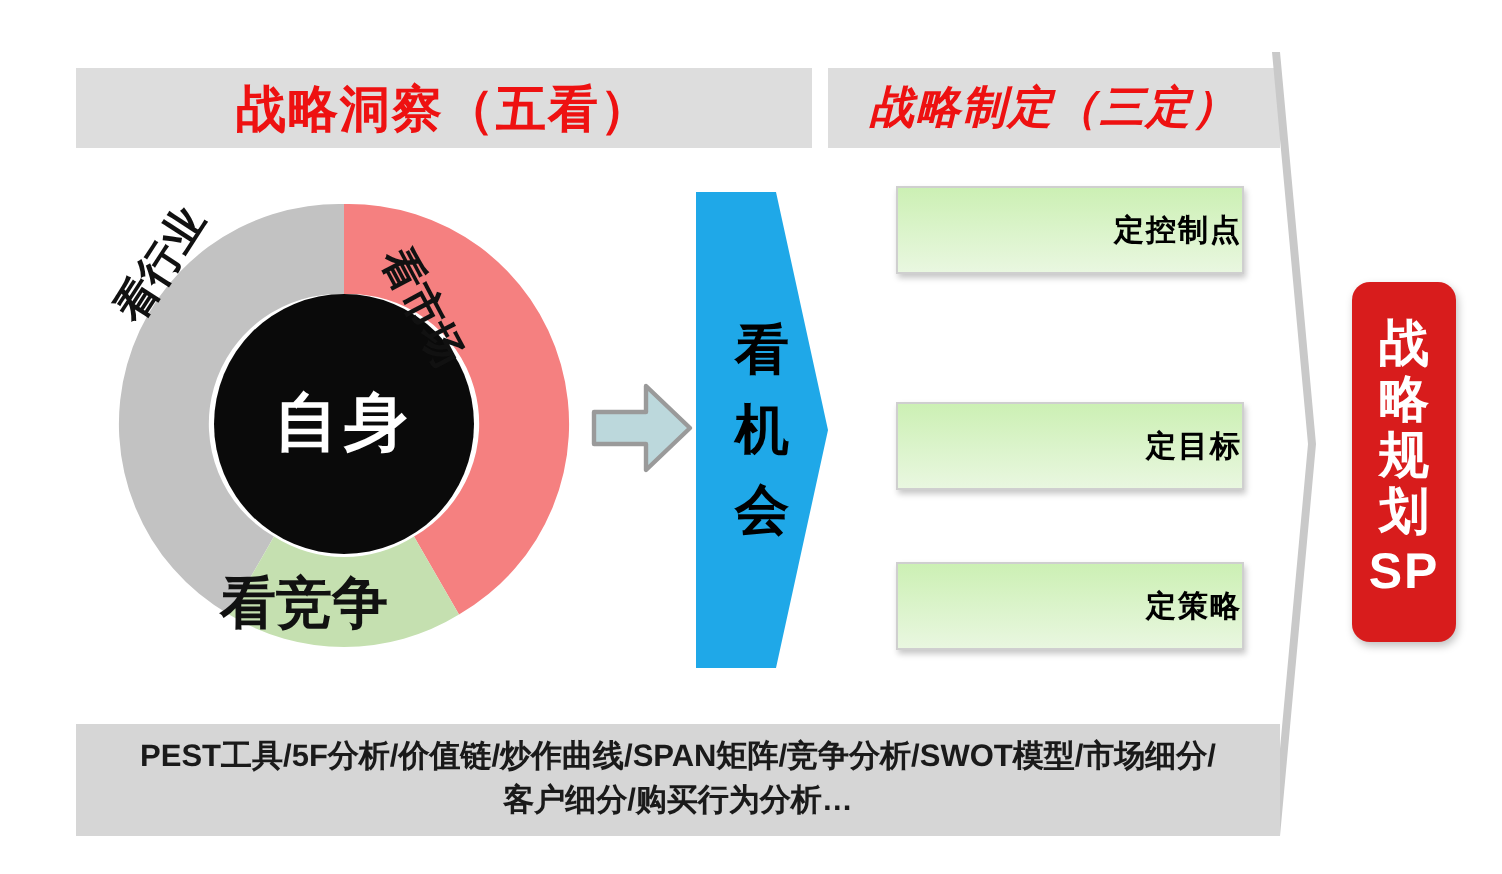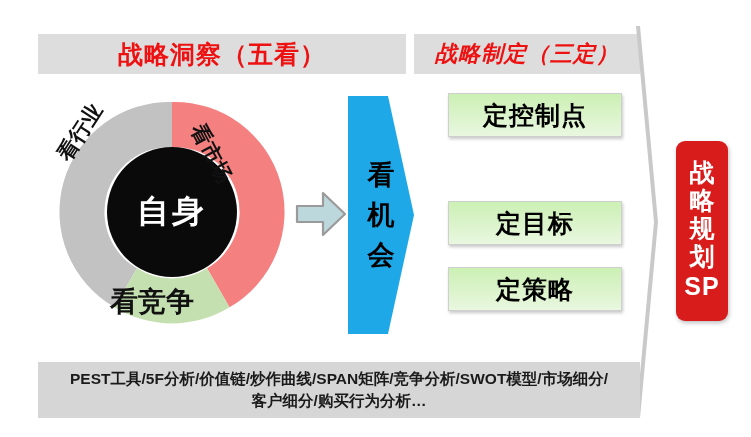--- a/index.html
+++ b/index.html
@@ -69,27 +69,27 @@
     pointer-events:none;
   }
 
   
   .gbox{
     position:absolute;
     left:448px; width:172px; height:42px;
     background:linear-gradient(to bottom,#ccf0b4,#e9f7e0);
     border:1px solid #cfcfcf;
     box-shadow:1px 2px 3px rgba(0,0,0,0.22);
-    display:flex;align-items:center;justify-content:center;
-    font-size:25px;font-weight:bold;color:#000000;
+    display:flex;align-items:center;justify-content:flex-end;
+    font-size:15px;font-weight:bold;color:#000000;
     letter-spacing:1px;
   }
   #gbox-0{ top:93px; }
   #gbox-1{ top:185px;margin-top:16px; }
-  #gbox-2{ top:267px; }
+  #gbox-2{ top:281px; }
 
   
   #brace{ position:absolute; left:634px; top:26px; width:24px; height:392px; }
 
   
   #red-bar{
     position:absolute;
     left:676px; top:141px; width:52px; height:180px;
     background:#d81c1c;
     border-radius:9px;

